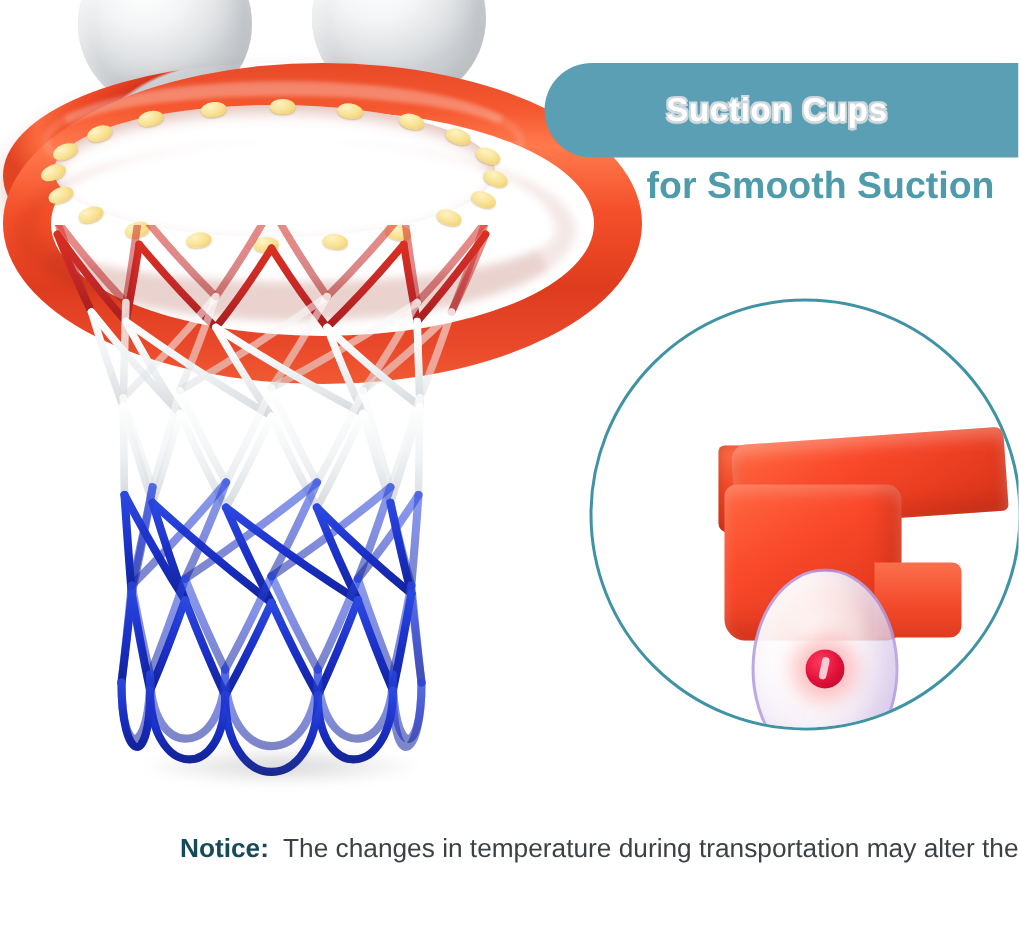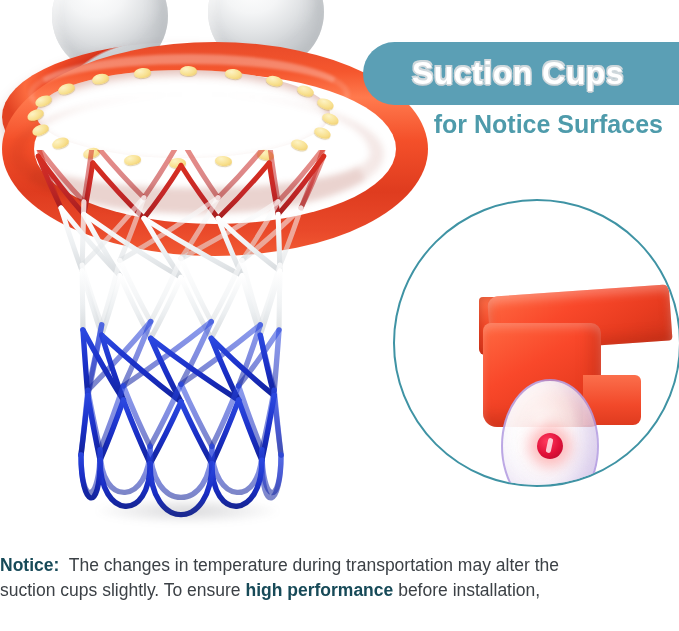--- a/index.html
+++ b/index.html
@@ -173,21 +173,21 @@
     border-radius: 32px 0 0 32px;
     background: #5b9fb5;
   }
   #banner-title {
     position: absolute;
     left: 0;
     right: 6px;
     top: 50%;
     transform: translateY(-52%);
     text-align: center;
-    font-size: 32px;
+    font-size: 22px;
     font-weight: bold;
     color: #ffffff;
     letter-spacing: .5px;
     text-shadow:
       -1.3px -1.3px 0 #cfd8dc,  1.3px -1.3px 0 #cfd8dc,
       -1.3px  1.3px 0 #cfd8dc,  1.3px  1.3px 0 #cfd8dc,
        0 2px 0 #b9c6cc;
     white-space: nowrap;
   }
   #subtitle {
@@ -291,21 +291,21 @@
     background: rgba(255,230,235,.85);
     transform: rotate(12deg);
   }
 
   
   #notice {
     position: absolute;
     left: 0;
     right: 0;
     top: 553px;
-    text-align: left;
+    text-align: right;
     font-size: 17.5px;
     line-height: 25px;
     color: #3c4146;
   }
   #notice .em {
     font-weight: bold;
     color: #174a58;
   }
   #notice .ln { display: block; white-space: nowrap; }
 </style>
@@ -483,33 +483,32 @@
         <path d="M 150.1 296.4 C 150.1 364.4 211.9 364.4 211.9 296.4" stroke="url(#gBlue)" stroke-width="5.4" opacity="0.55" fill="none"></path>
       </g>
   </svg>
 
   <div id="photo-shadow"></div>
 </div>
 
 <div id="banner">
   <div id="banner-title">Suction Cups</div>
 </div>
-<div id="subtitle">for Notice Surfaces</div>
+<div id="subtitle">for Smooth Suction</div>
 
 <div id="inset">
   <div id="inset-inner">
     <div id="bracket">
       <div class="brk" id="brk-arm"></div>
       <div class="brk" id="brk-block"></div>
       <div class="brk" id="brk-tab"></div>
       <div id="brk-notch"></div>
       <div class="disc" id="disc-left"></div>
       <div class="nub" id="nub-left"></div>
       <div class="disc" id="disc-right"></div>
 
     </div>
   </div>
 </div>
 
 <div id="notice">
   <span class="ln"><span class="em">Notice:</span>&nbsp; <span>The changes in temperature during transportation may alter the</span></span>
-  <span class="ln"><span>suction cups slightly. To ensure</span> <span class="em">high performance</span> <span>before installation,</span></span>
 </div>
 
 </body></html>

